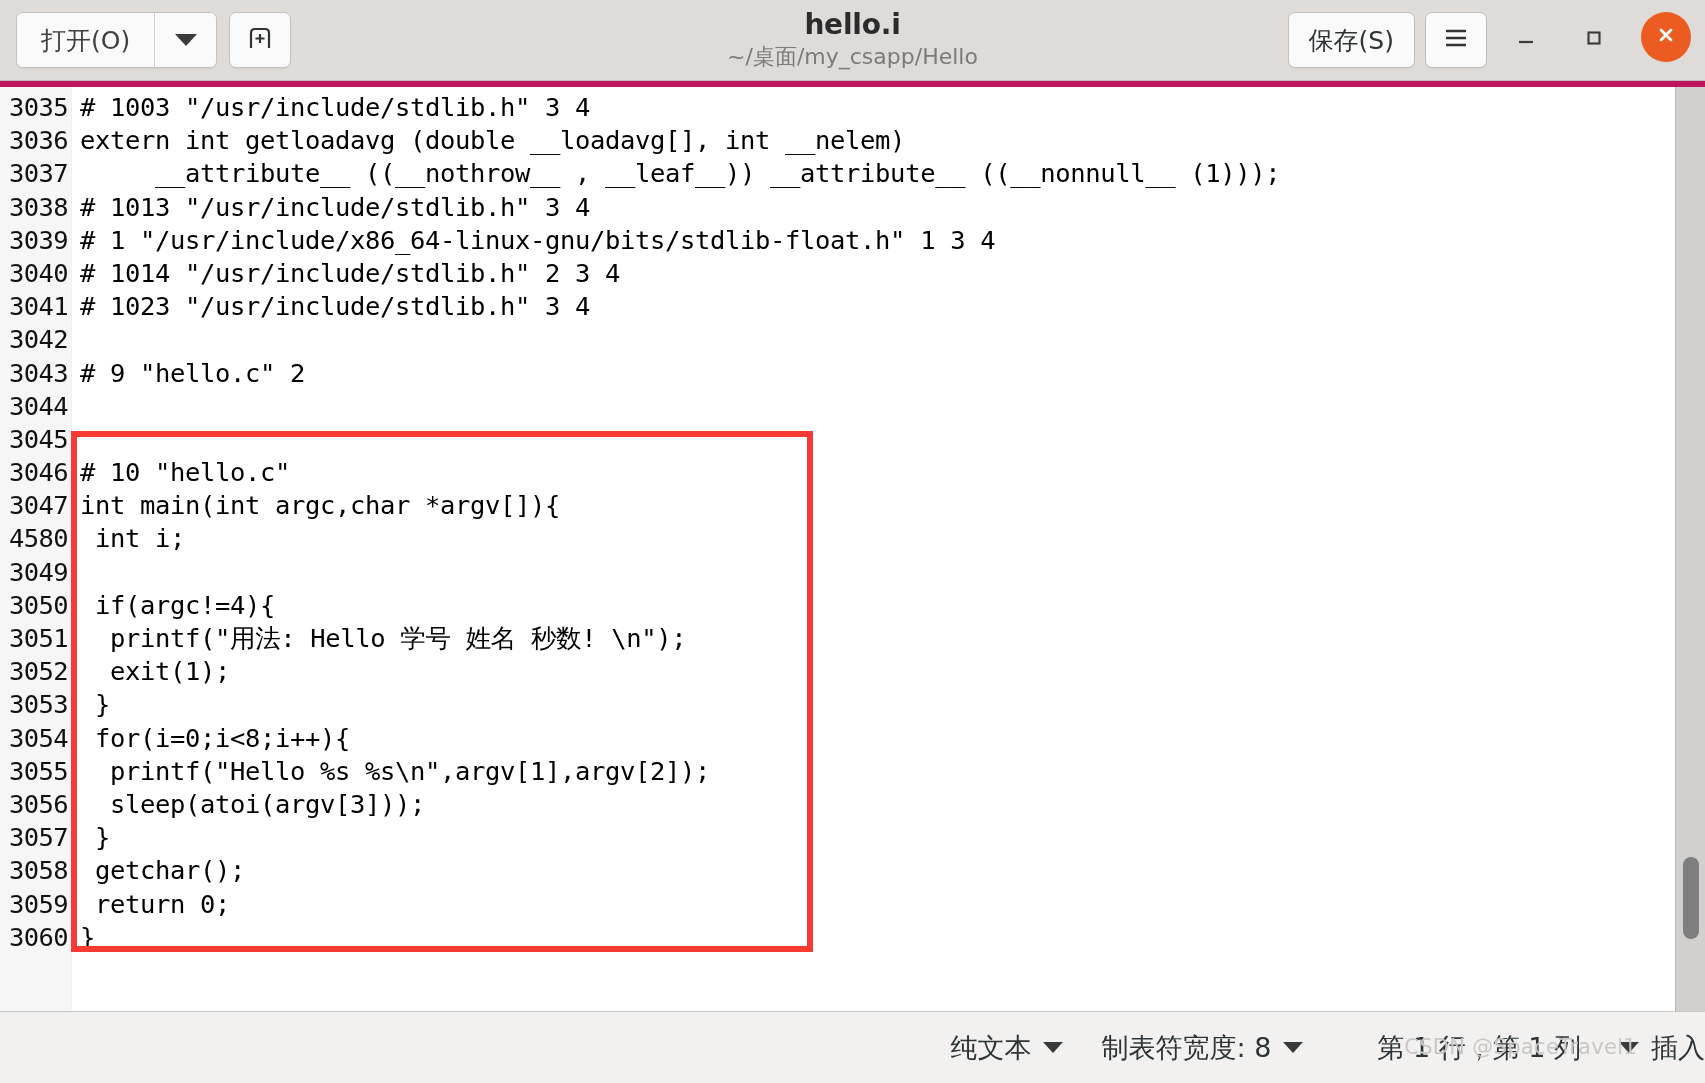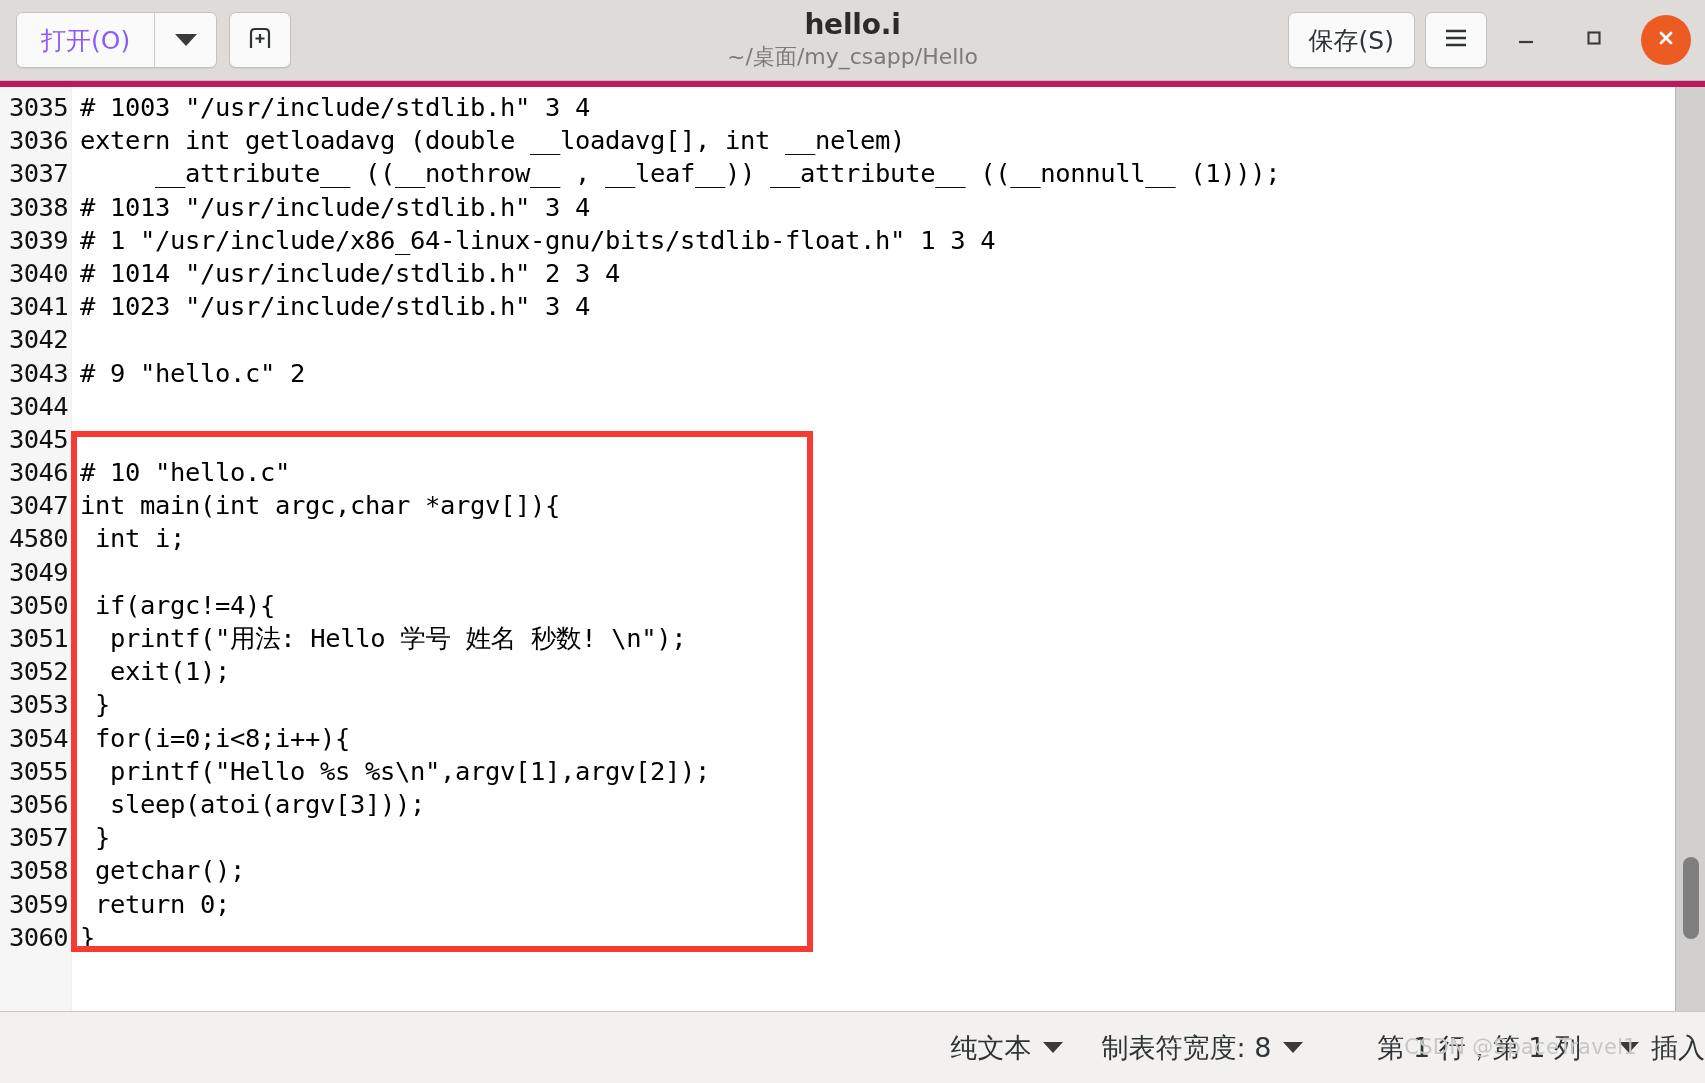--- a/index.html
+++ b/index.html
@@ -27,21 +27,21 @@
     min-height: 81px;
     background: #dedbd9;
     border-bottom: 1px solid #bfbcba;
     display: flex;
     align-items: center;
     padding: 0 14px 0 16px;
     position: relative;
   }
 
   .hb-left { display: flex; align-items: center; gap: 12px; z-index: 3; }
-  .hb-right { display: flex; align-items: center; gap: 10px; margin-left: auto; z-index: 3; }
+  .hb-right { display: flex; gap: 10px; margin-left: auto; z-index: 3; }
 
   .btn {
     background: #fbfafa;
     border: 1px solid #c3c0be;
     border-radius: 7px;
     color: #2e3436;
     font-size: 25px;
     height: 56px;
     display: flex;
     align-items: center;
@@ -55,21 +55,21 @@
     display: flex;
     height: 56px;
     border: 1px solid #c3c0be;
     border-radius: 7px;
     overflow: hidden;
     background: #fbfafa;
     box-shadow: 0 1px 1px rgba(0,0,0,0.06);
   }
   .split .seg {
     display: flex; align-items: center; justify-content: center;
-    font-size: 25px; color: #8b5cf6; cursor: pointer;
+    font-size: 25px; color: #404040; cursor: pointer;
     background: #fbfafa;
   }
   .split .seg.main { padding: 0 24px; }
   .split .seg.arrow { width: 62px; border-left: 1px solid #cfcccb; }
 
   .caret-down {
     width: 0; height: 0;
     border-left: 11px solid transparent;
     border-right: 11px solid transparent;
     border-top: 12px solid #3a3a3a;

